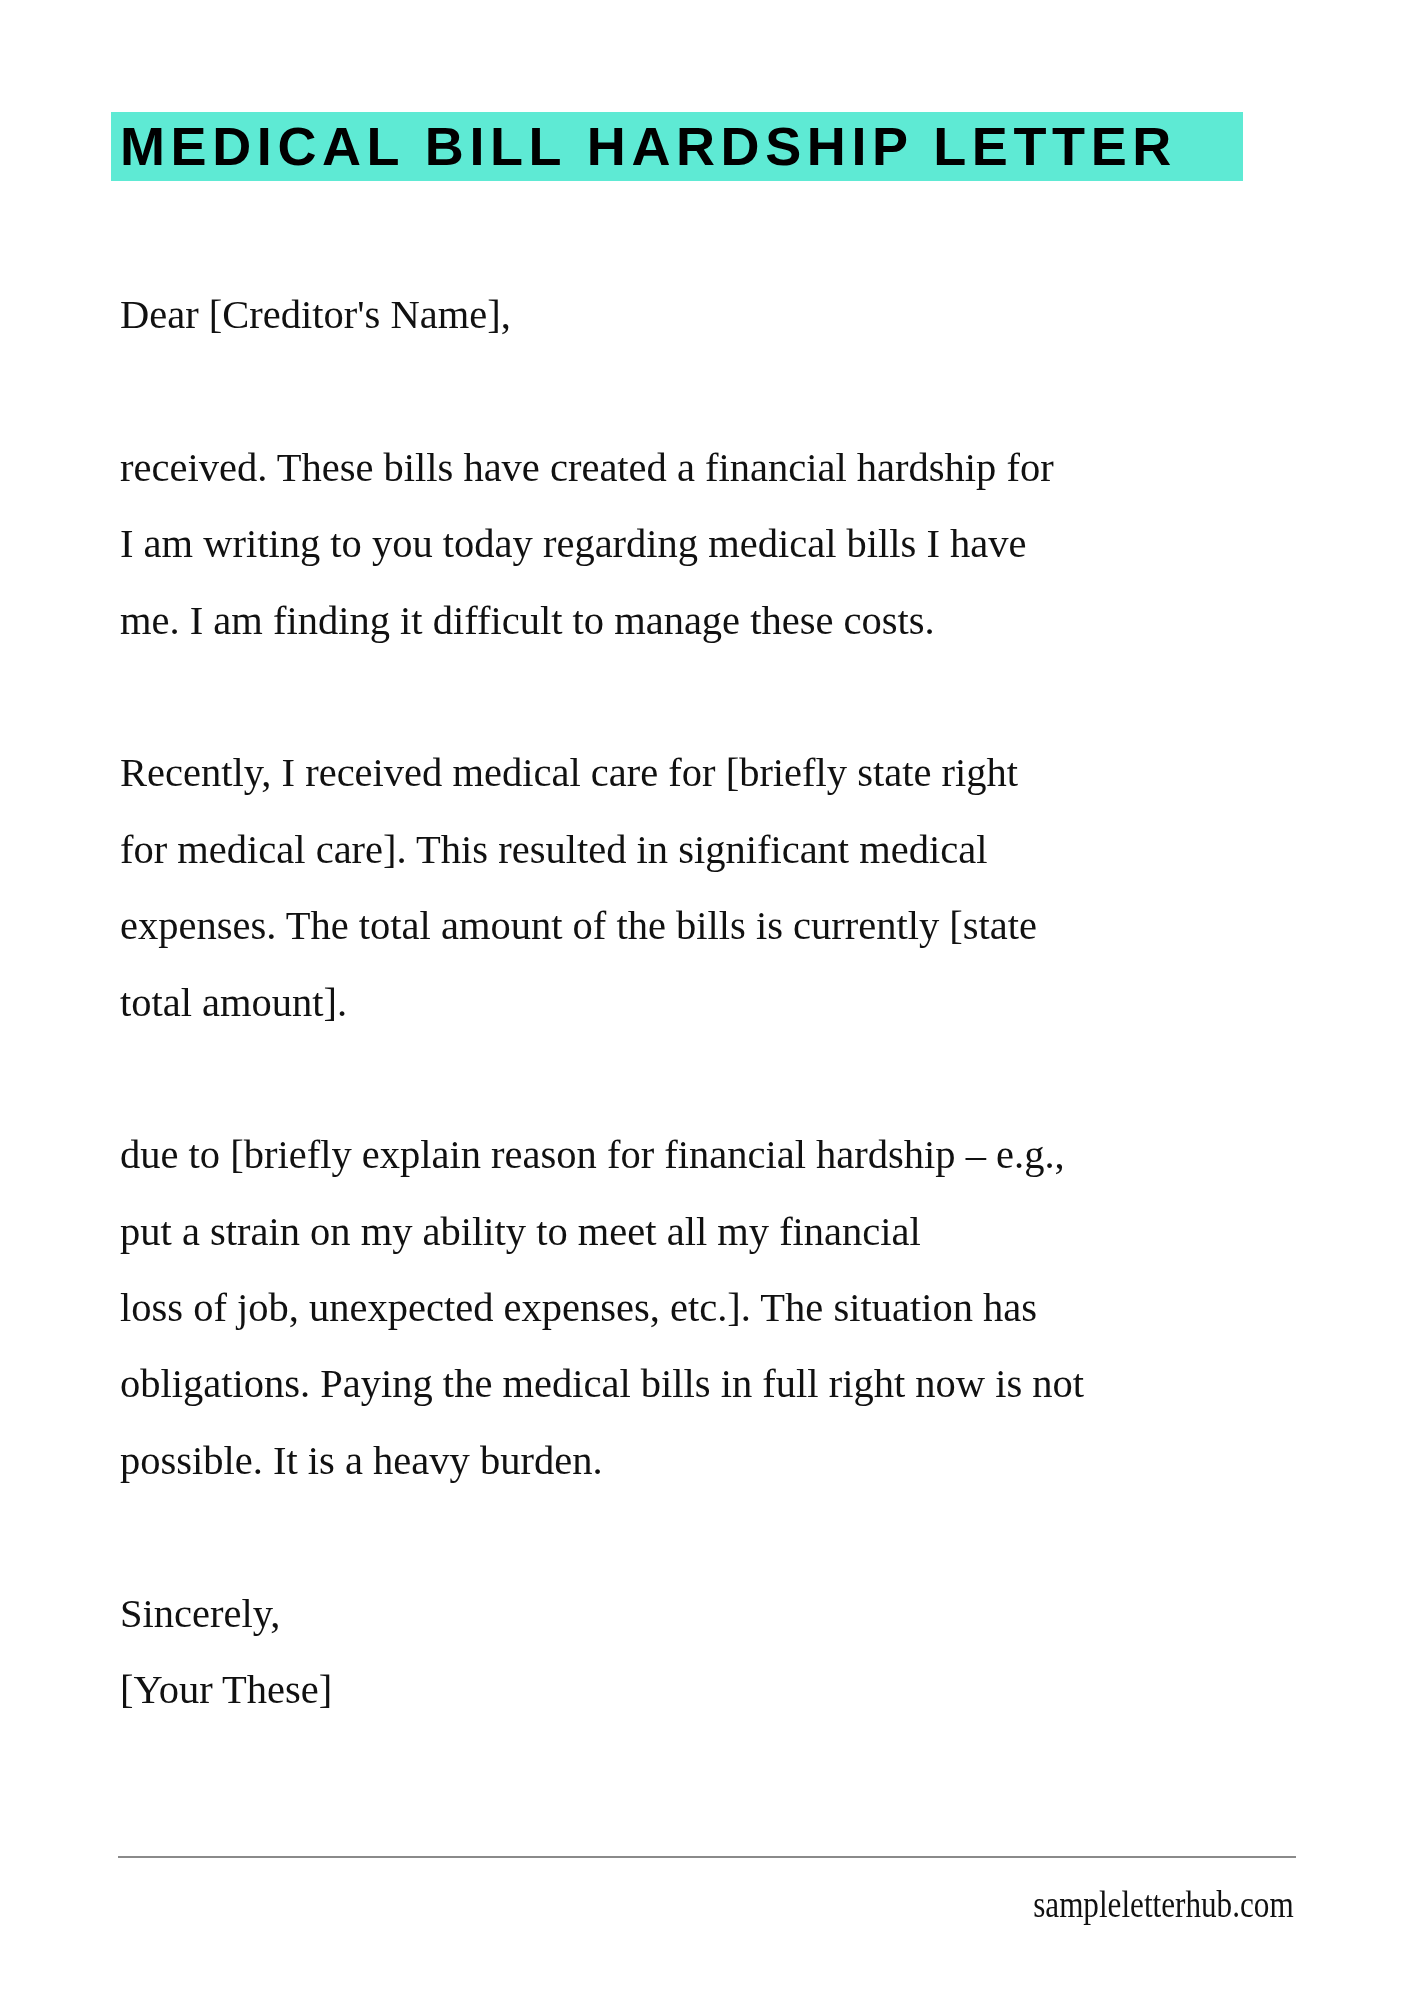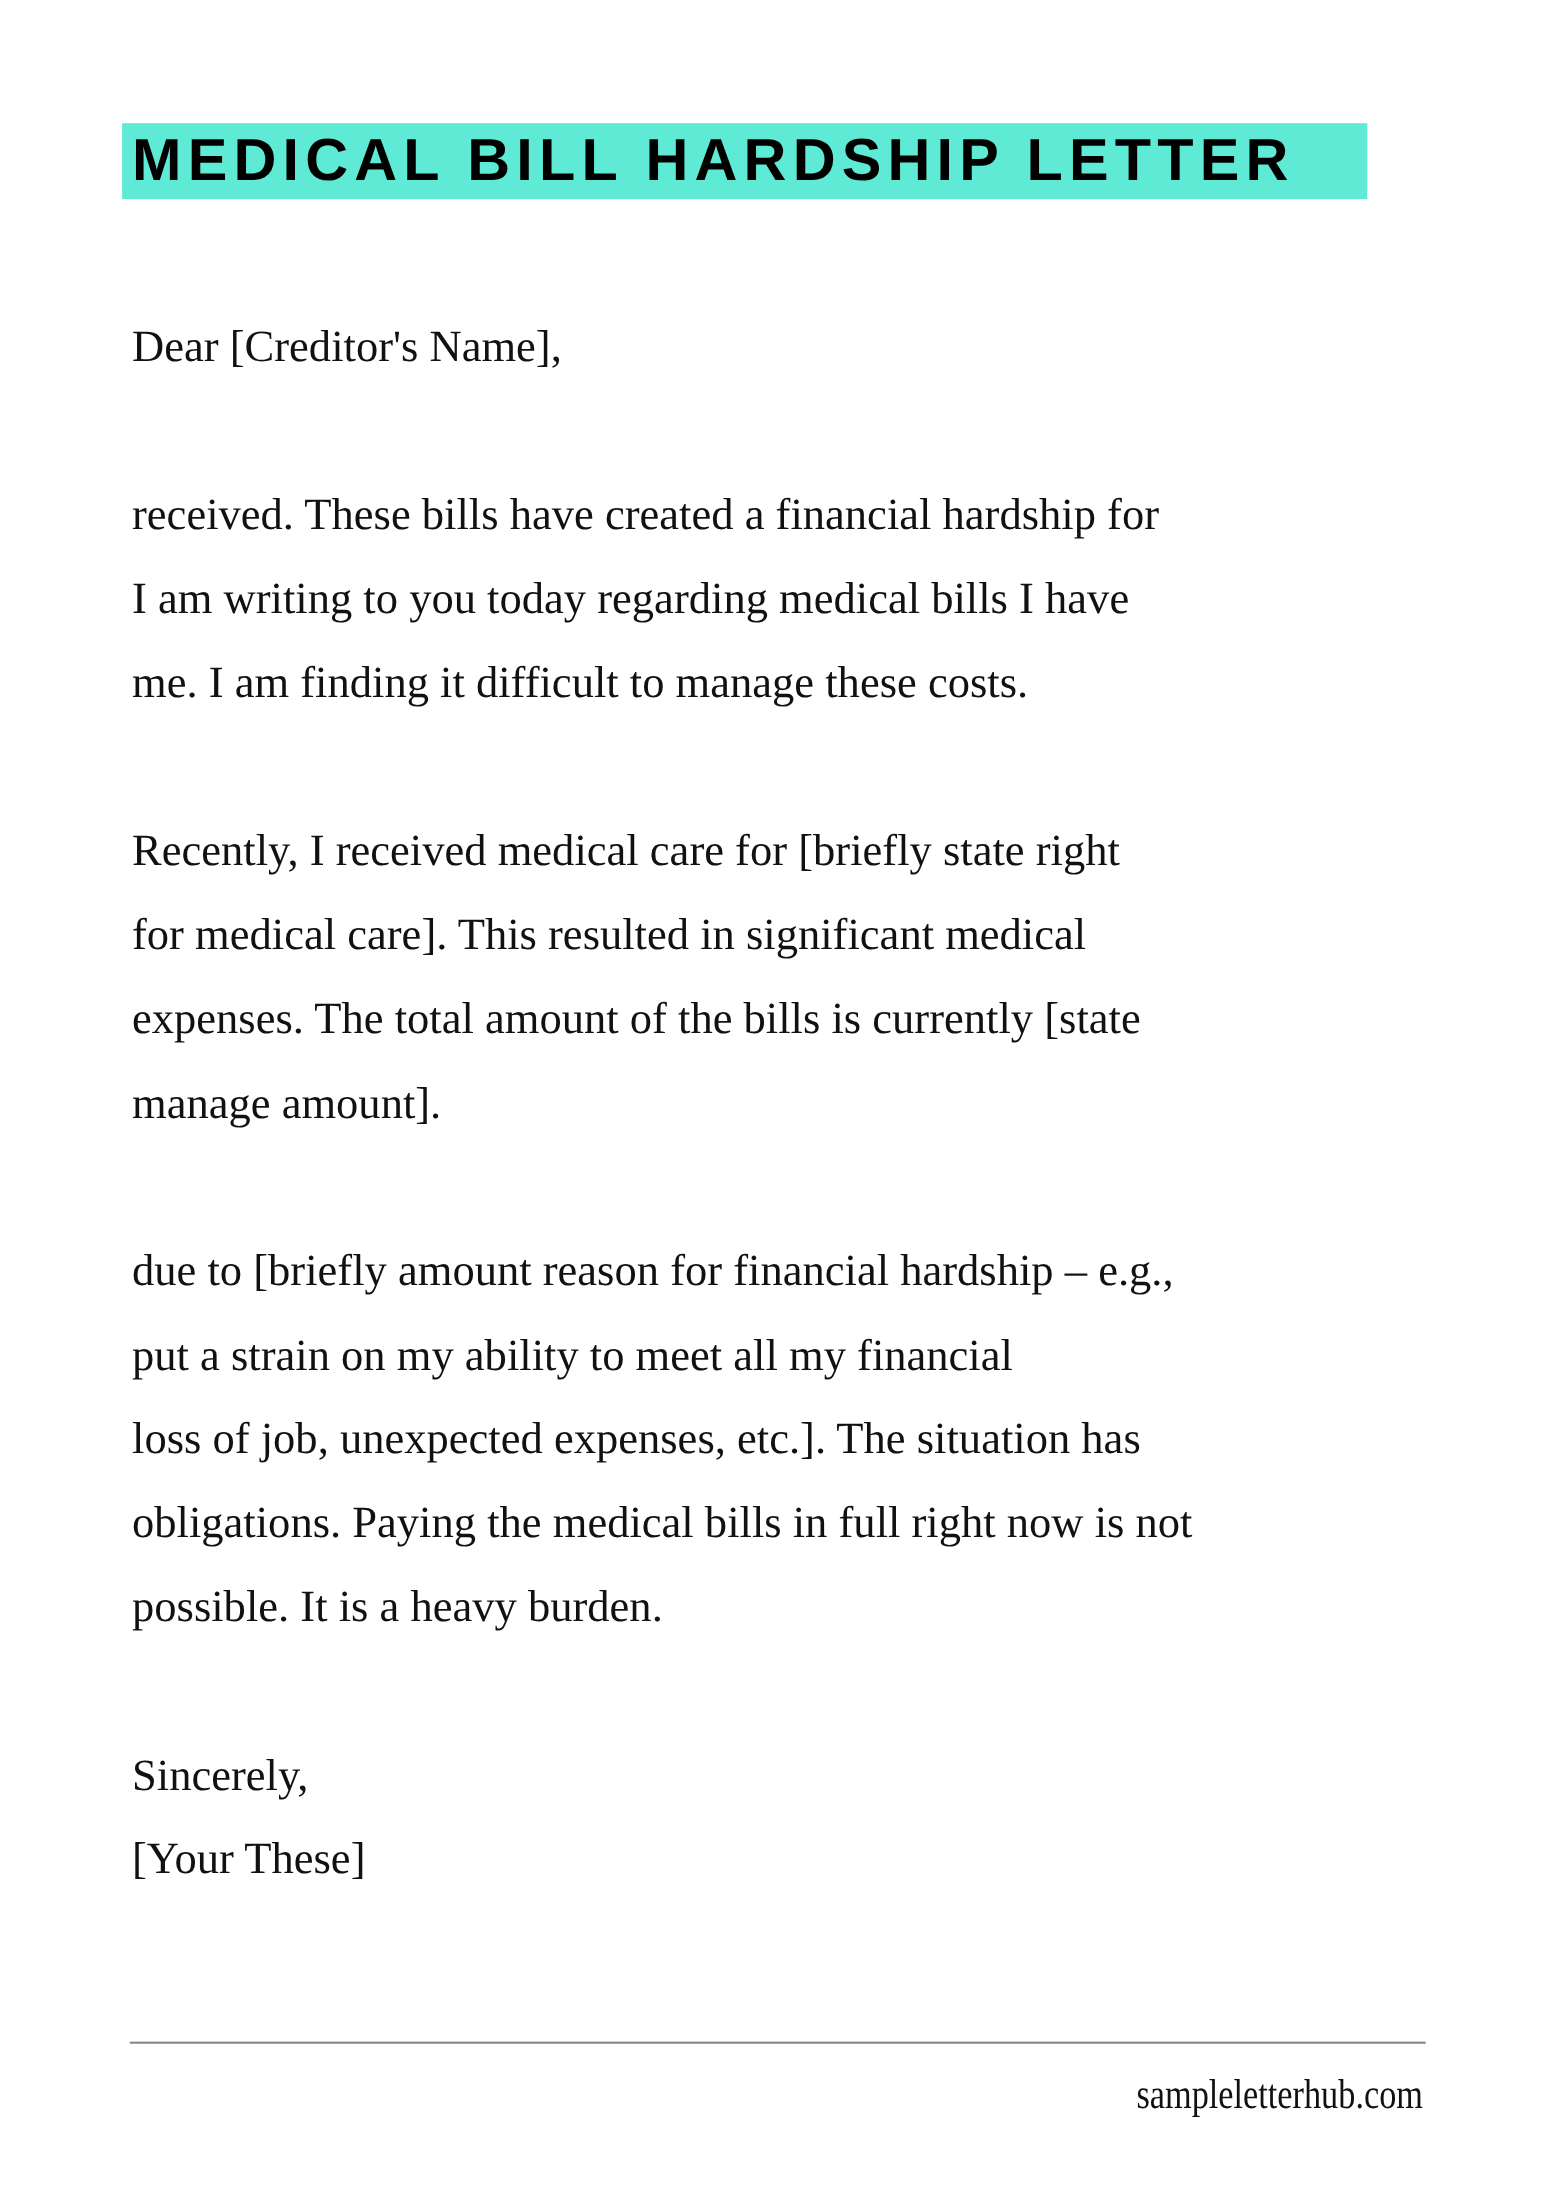--- a/index.html
+++ b/index.html
@@ -91,26 +91,26 @@
     <span class="line">received. These bills have created a financial hardship for</span>
     <span class="line">I am writing to you today regarding medical bills I have</span>
     <span class="line">me. I am finding it difficult to manage these costs.</span>
   </div>
   <span class="blank"></span>
 
   <div>
     <span class="line">Recently, I received medical care for [briefly state right</span>
     <span class="line">for medical care]. This resulted in significant medical</span>
     <span class="line">expenses. The total amount of the bills is currently [state</span>
-    <span class="line">manage amount].</span>
+    <span class="line">total amount].</span>
   </div>
   <span class="blank"></span>
 
   <div>
-    <span class="line">due to [briefly amount reason for financial hardship – e.g.,</span>
+    <span class="line">due to [briefly explain reason for financial hardship – e.g.,</span>
     <span class="line">put a strain on my ability to meet all my financial</span>
     <span class="line">loss of job, unexpected expenses, etc.]. The situation has</span>
     <span class="line">obligations. Paying the medical bills in full right now is not</span>
     <span class="line">possible. It is a heavy burden.</span>
   </div>
   <span class="blank"></span>
 
   <span class="line">Sincerely,</span>
   <span class="line">[Your These]</span>
 </div>

